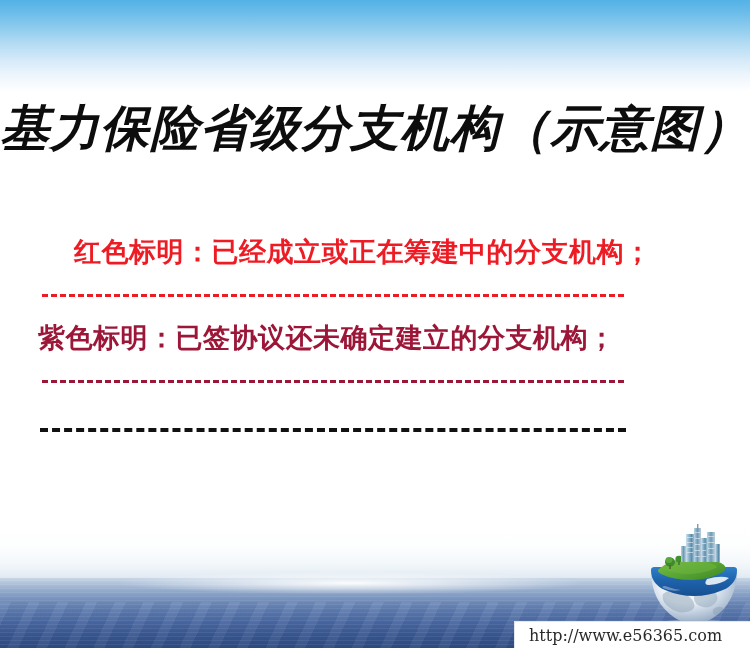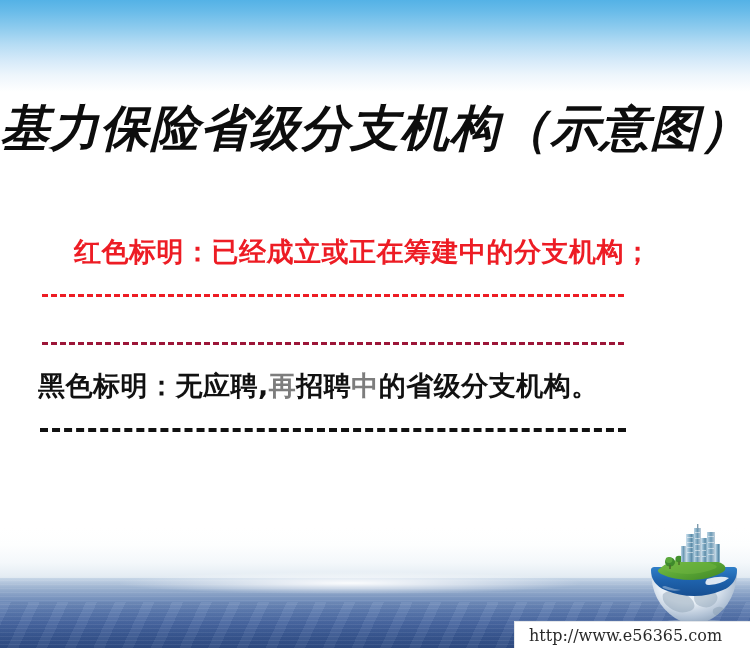--- a/index.html
+++ b/index.html
@@ -213,29 +213,29 @@
 
     <div class="legend-row row-red">
       <span class="legend-text lead">红色标明：</span><span class="legend-text strong">已经成立或正在筹建中的分支机构；</span>
     </div>
     <div class="gap-a"></div>
     <div class="sep sep-red">
         <i></i>
       </div>
     <div class="gap-b"></div>
 
+    <div class="legend-row row-purple">
+      <span class="legend-text lead">紫色标明：</span><span class="legend-text strong">已签协议还未确定建立的分支机构；</span>
+    </div>
     <div class="gap-a"></div>
     <div class="sep sep-purple">
         <i></i>
       </div>
     <div class="gap-b"></div>
 
-    <div class="legend-row row-black">
-      <span class="legend-text strong">黑色标明：</span><span class="legend-text strong">无应聘,</span><span class="legend-text faint">再</span><span class="legend-text strong">招聘</span><span class="legend-text faint">中</span><span class="legend-text strong">的省级分支机构。</span>
-    </div>
     <div class="gap-a"></div>
     <div class="sep sep-black">
         <i></i>
       </div>
 
   </div>
 
   <div class="globe">
     <svg width="98" height="104" viewBox="0 0 98 104" xmlns="http://www.w3.org/2000/svg">
       <defs>

